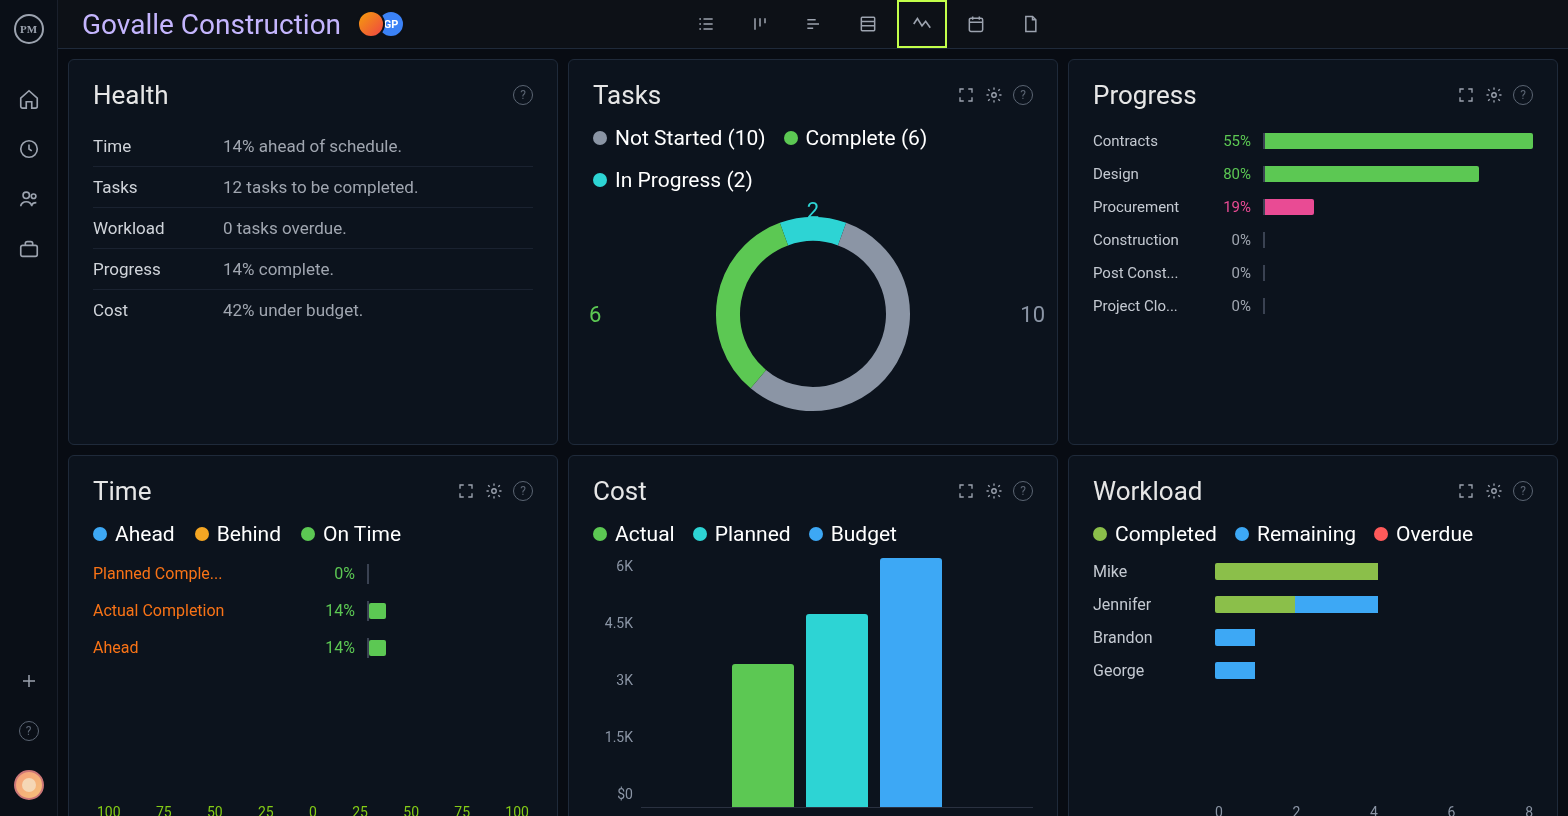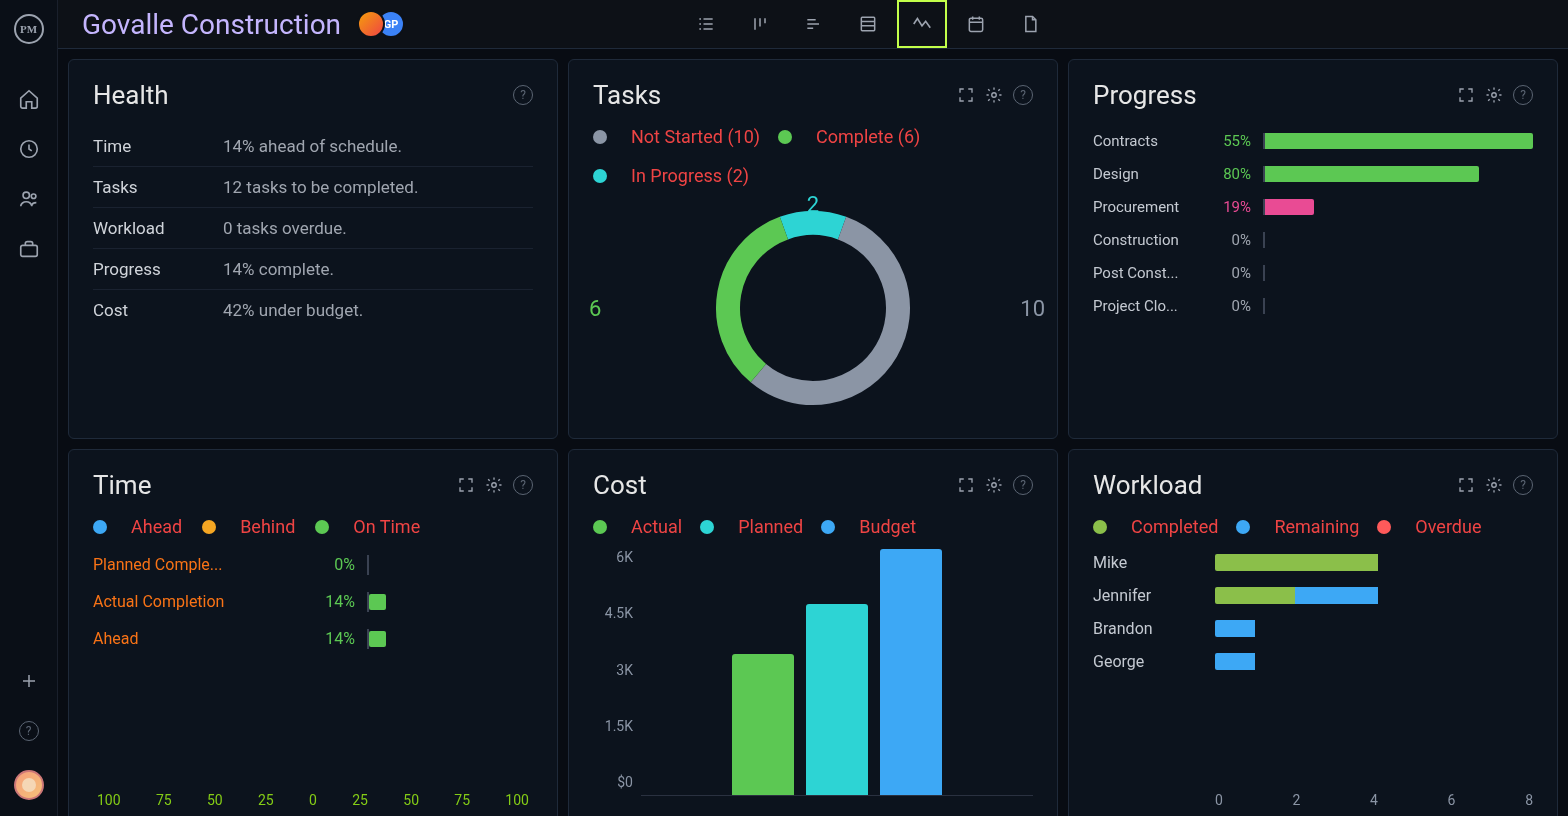--- a/index.html
+++ b/index.html
@@ -92,21 +92,21 @@
     display: flex; align-items: center; justify-content: center; font-size: 12px; color: #5b6573;
   }
   .health-rows { display: flex; flex-direction: column; }
   .health-row {
     display: flex; padding: 10px 0; border-bottom: 1px solid #1a2230;
   }
   .health-row:last-child { border-bottom: none; }
   .health-row .k { width: 130px; color: #d0d4da; font-size: 17px; }
   .health-row .v { color: #a0a6b0; font-size: 17px; }
   .legend { display: flex; gap: 18px; margin-bottom: 12px; flex-wrap: wrap;}
-  .legend .li { display: flex; align-items: center; gap: 24px; color: #ef4444; font-size: 18px;}
+  .legend .li { display: flex; align-items: center; gap: 8px; color: #ffffff; font-size: 21px;}
   .legend .dot { width: 14px; height: 14px; border-radius: 50%; }
   .donut-wrap { display:flex; align-items:center; justify-content:center; flex:1; position:relative;}
   .donut-label { position:absolute; font-size: 22px; color:#c4c9d1;}
   .prog-rows { display:flex; flex-direction:column; gap:15px; margin-top:6px;}
   .prog-row { display:flex; align-items:center; gap:12px;}
   .prog-row .pl { width:100px; color:#c4c9d1; font-size:15px; white-space:nowrap; overflow:hidden; text-overflow:ellipsis;}
   .prog-row .pv { width:46px; text-align:right; font-size:15px;}
   .prog-row .bar { flex:1; height:16px; position:relative;}
   .prog-row .bar::before {content:"";position:absolute;left:0;top:0;bottom:0;width:2px;background:#3a4252;}
   .prog-row .bar .fill { height:100%; border-radius:2px;}

